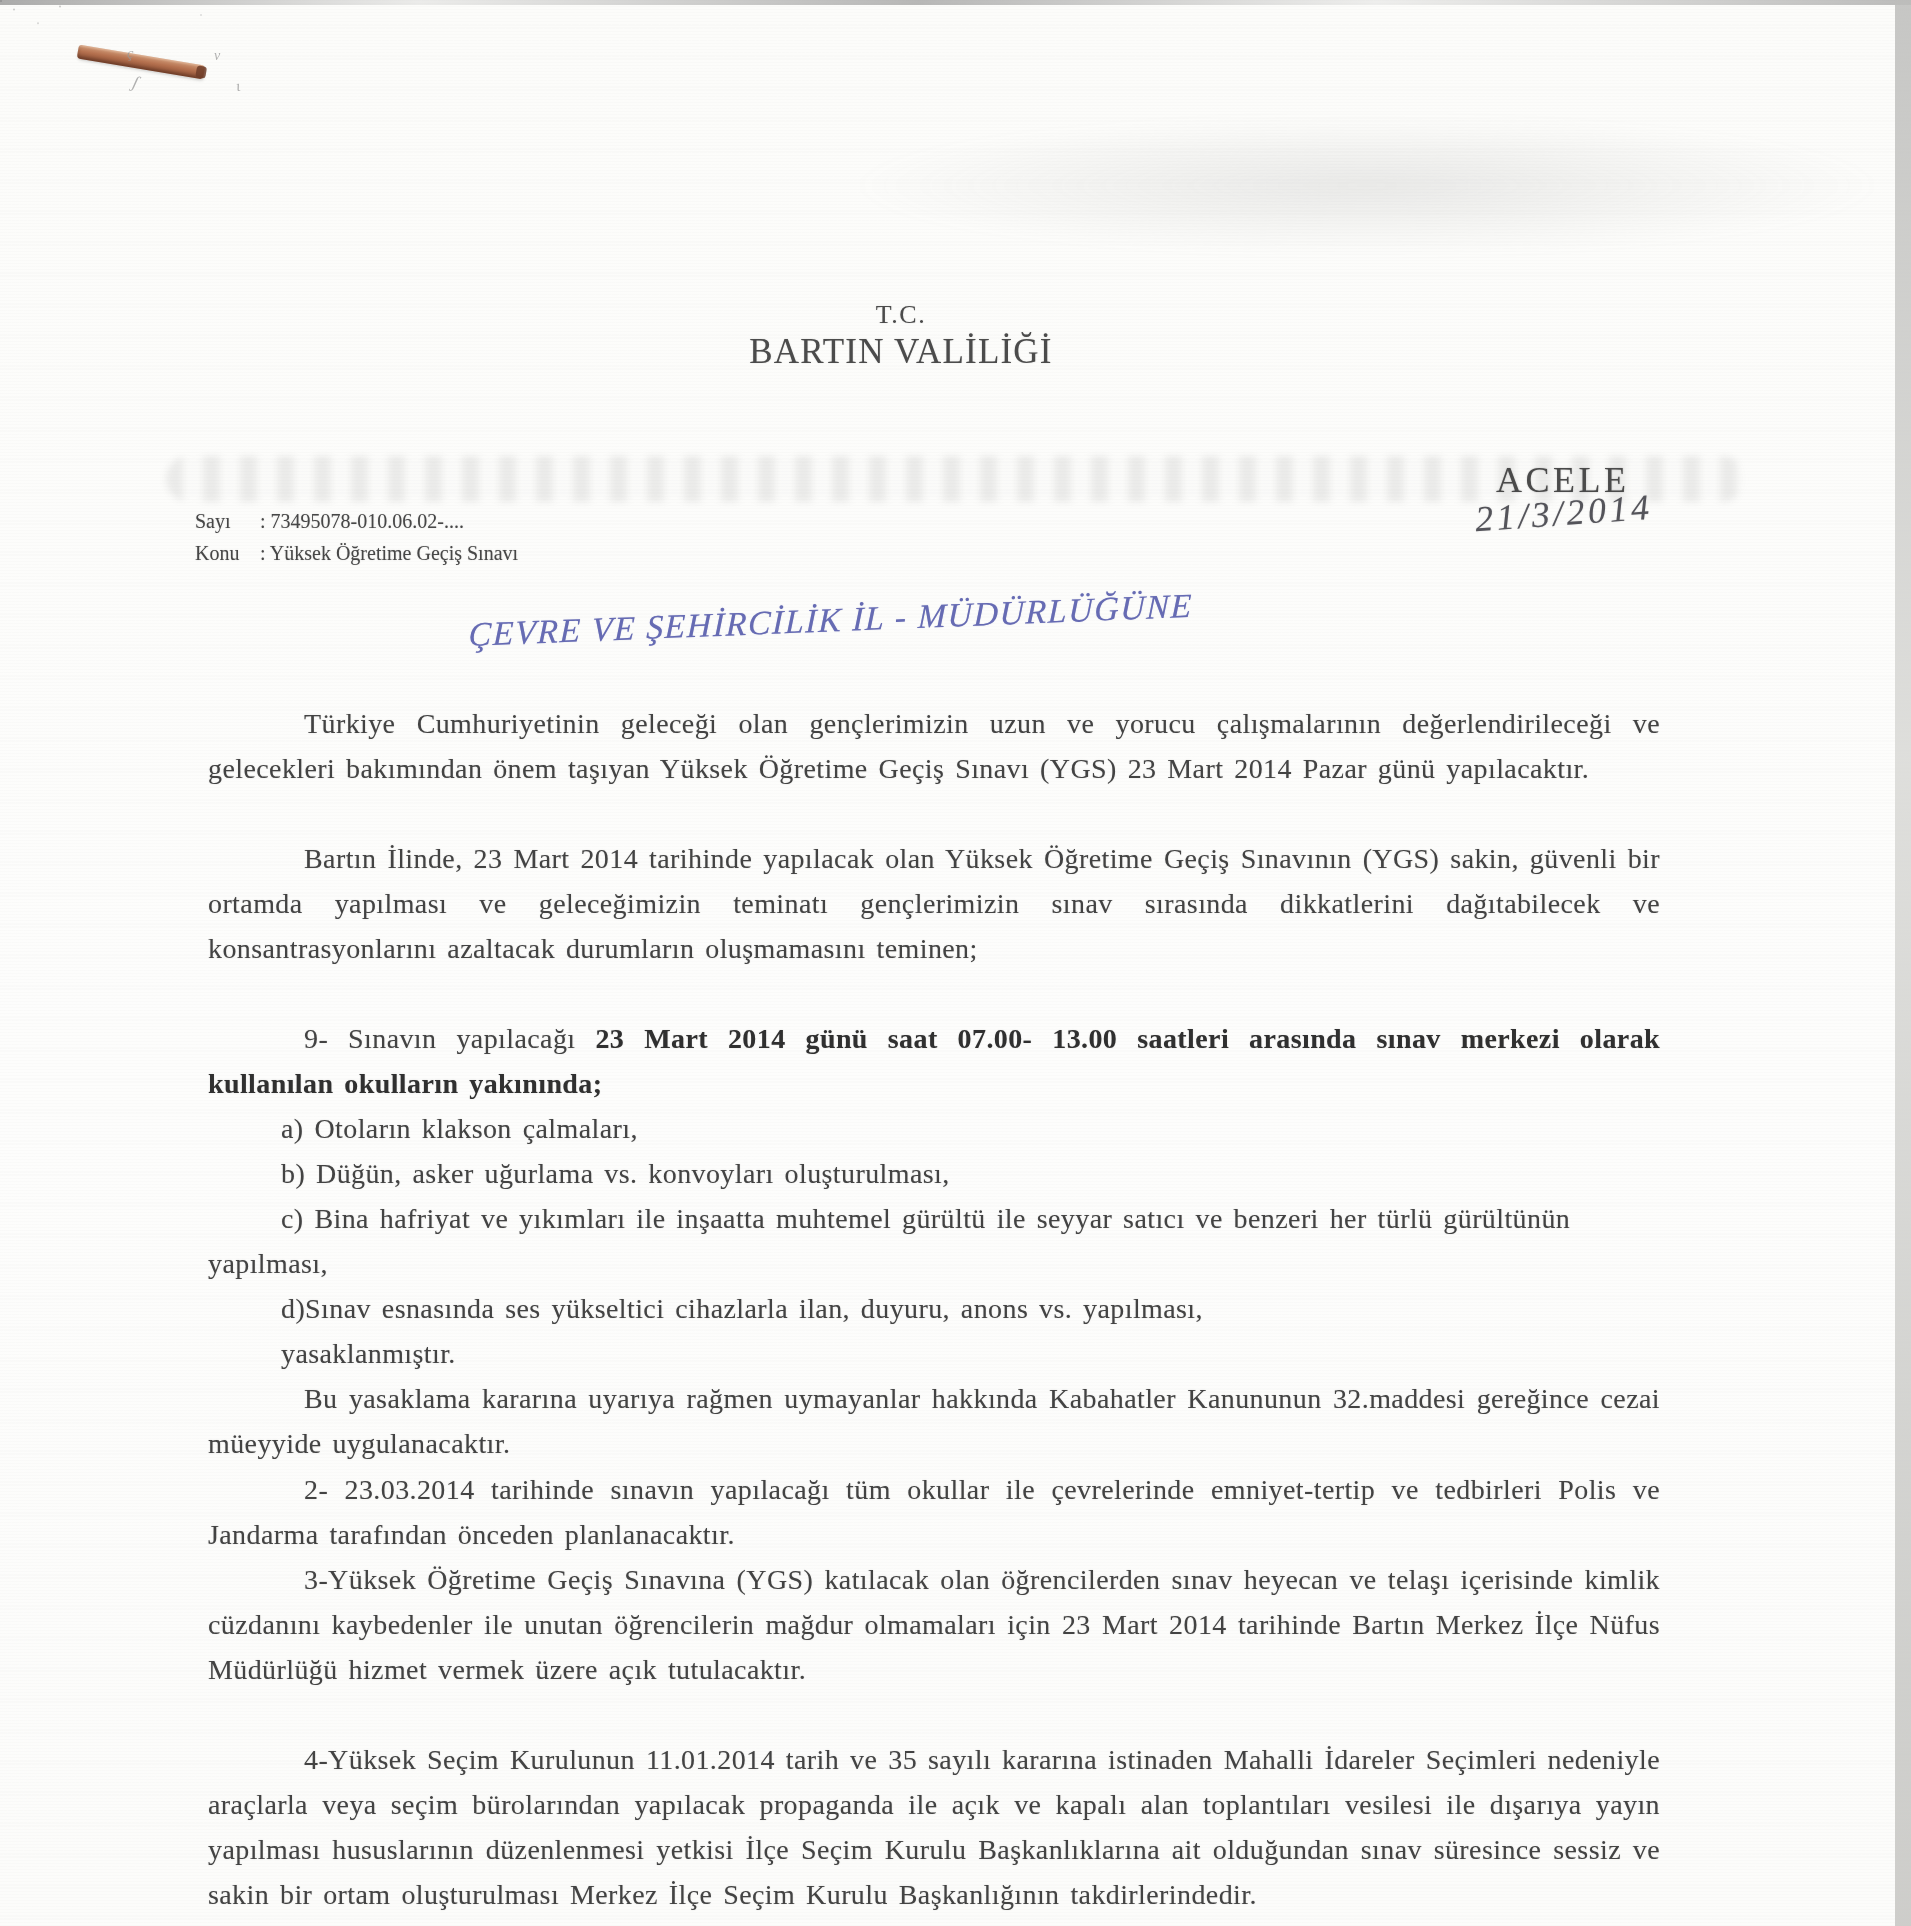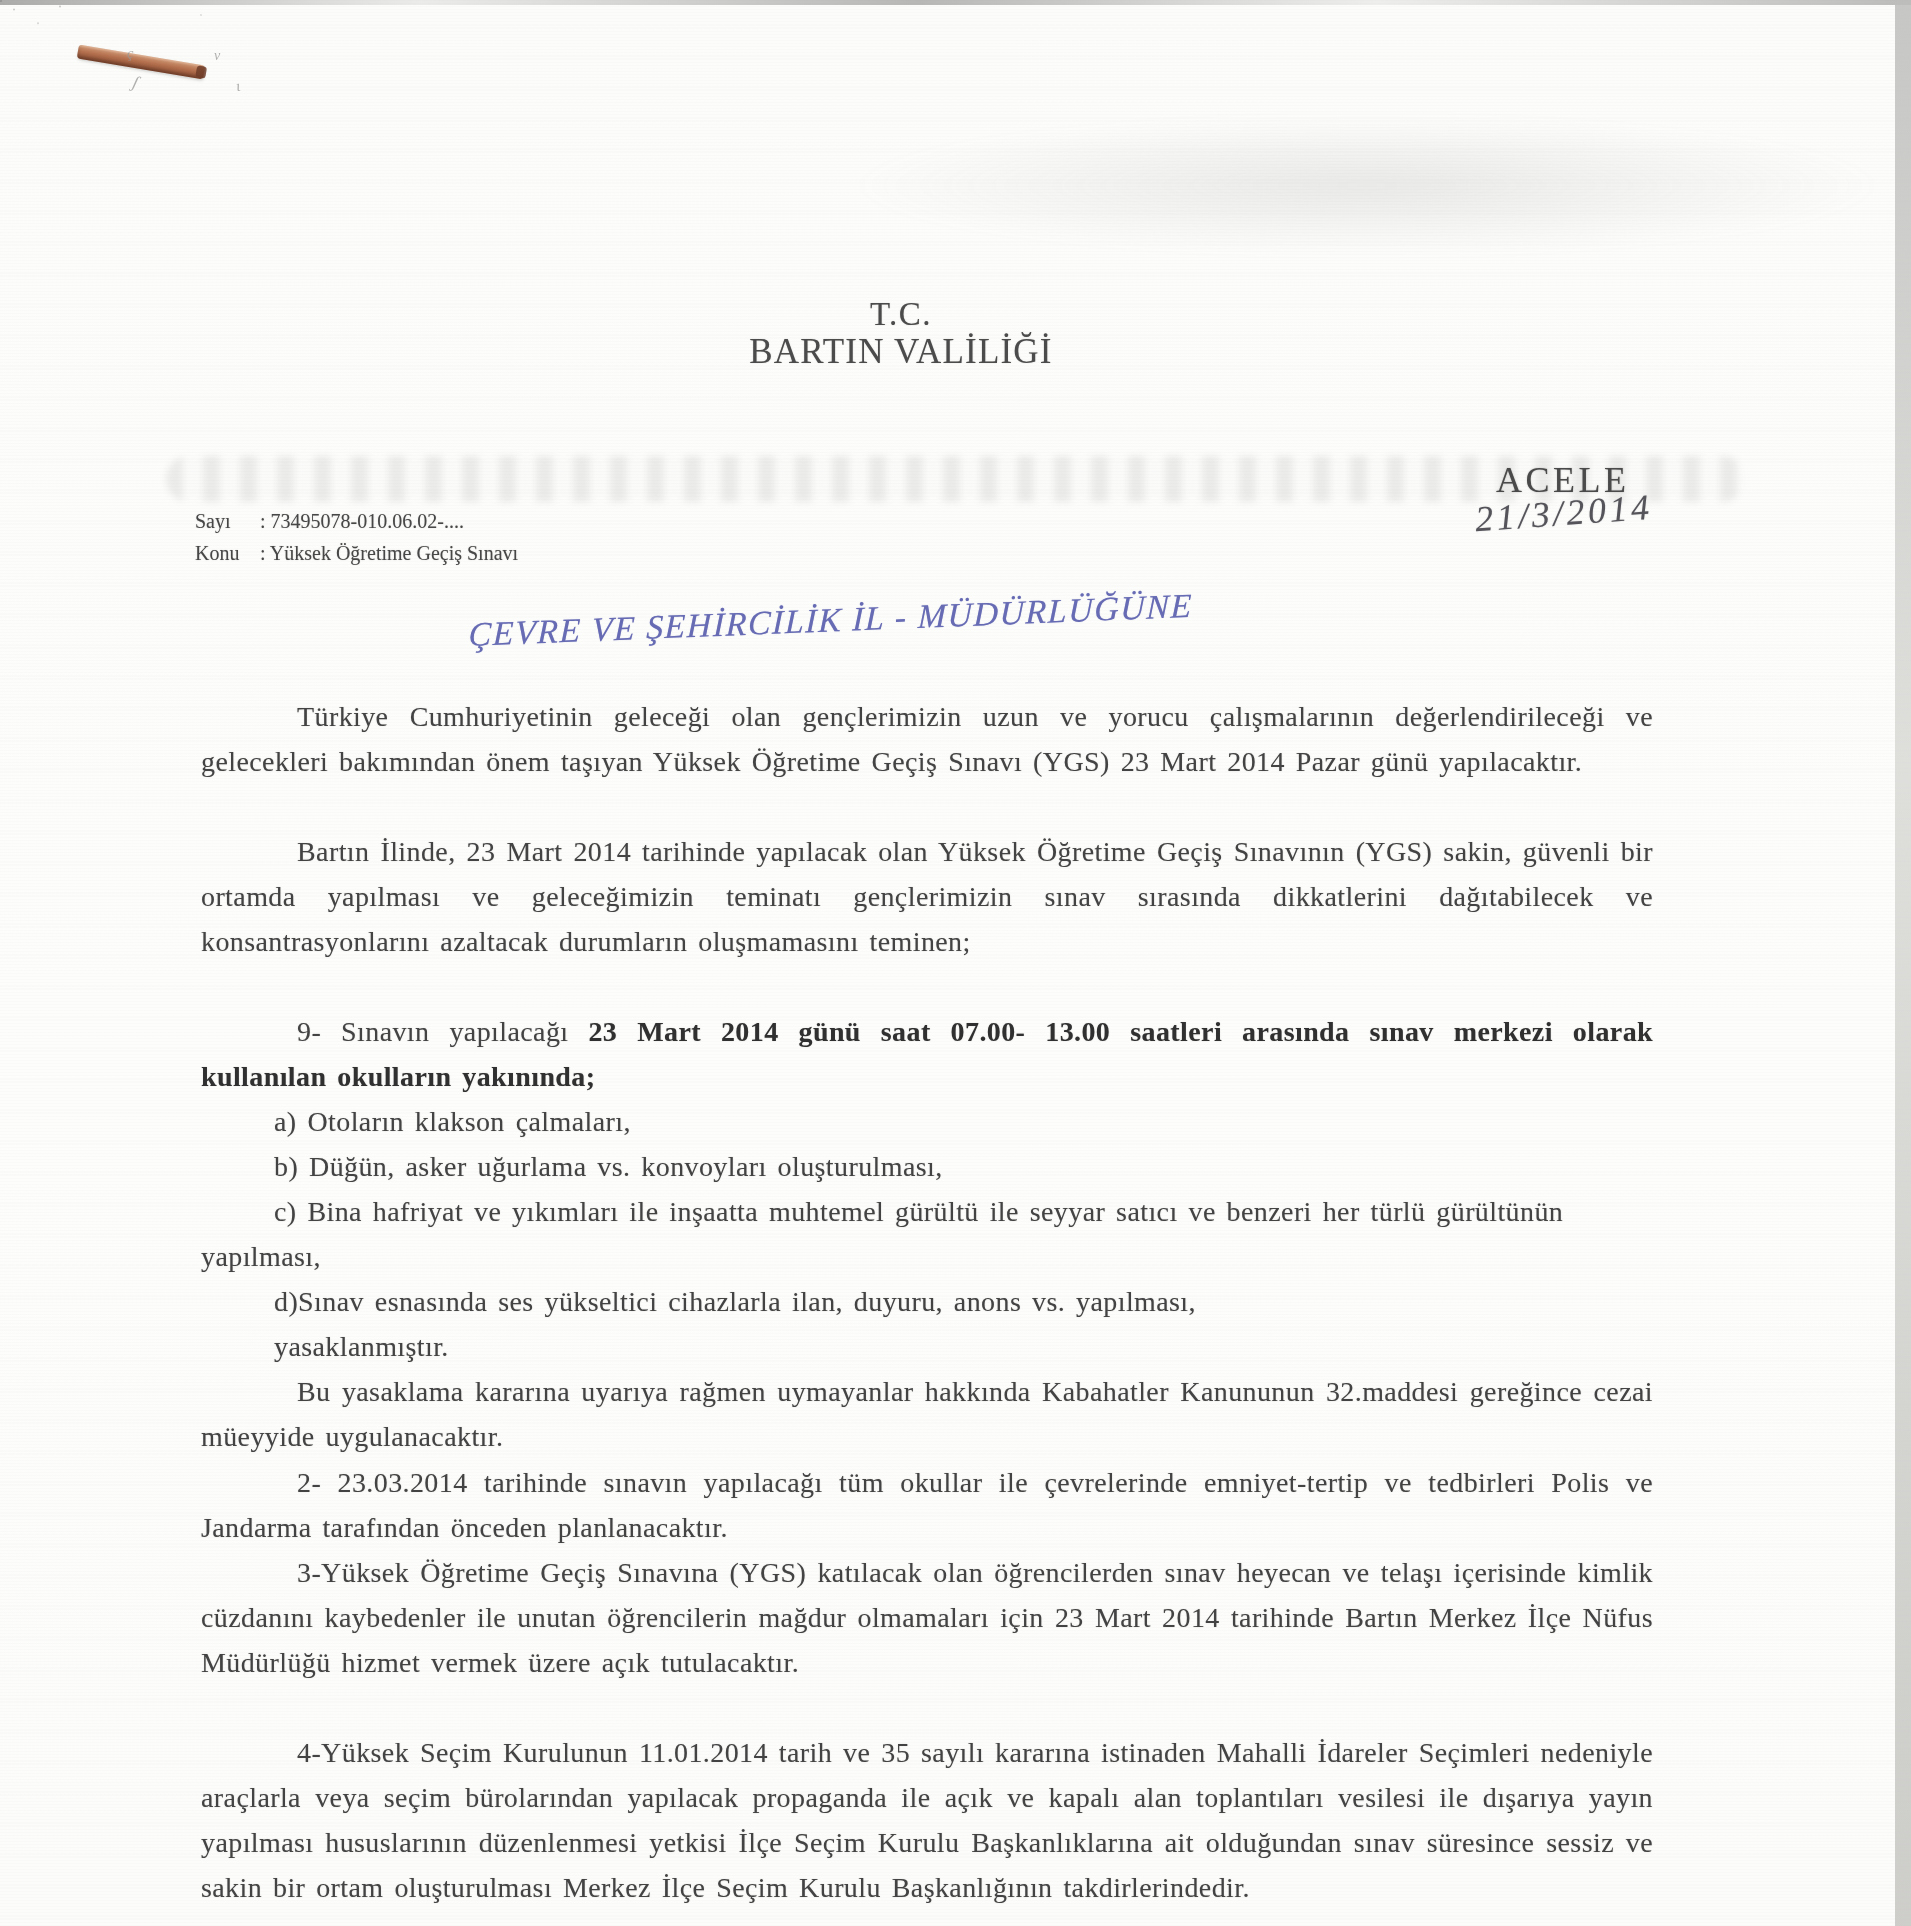--- a/index.html
+++ b/index.html
@@ -32,39 +32,39 @@
   .speckles{position:absolute;left:0;top:0;width:2.3px;height:2.3px;border-radius:50%;background:rgba(120,120,120,.5);
     box-shadow:13px 8.5px 0 rgba(130,130,130,.4), 37px 22.3px 0 rgba(140,140,140,.35), 59px 5.4px 0 rgba(125,125,125,.4), 200px 14px 0 rgba(150,150,150,.3);}
   .tiny-mark{position:absolute;font-style:italic;color:#979797;opacity:.75;}
   .m1{left:127px;top:45px;font-size:14.6px;}
   .m2{left:214px;top:48px;font-size:14px;}
   .m3{left:133px;top:72px;font-size:17.7px;transform:rotate(14deg);}
   .m4{left:236px;top:77px;font-size:15.4px;transform:rotate(-8deg);}
   
   .letterhead{position:absolute;left:593px;top:296px;width:616px;text-align:center;
     color:#4b4b4b;text-shadow:0 0 1.2px rgba(80,80,80,.3);}
-  .lh1{font-size:33px;line-height:37px;letter-spacing:1.5px;font-family:Liberation Serif, serif;}
+  .lh1{font-size:26px;line-height:37px;letter-spacing:1.5px;font-family:Liberation Serif, serif;}
   .lh2{font-size:35px;line-height:37px;letter-spacing:1.2px;}
   .lh3{font-size:25.4px;line-height:37px;}
   
   .acele{position:absolute;left:1496px;top:459px;font-size:36px;letter-spacing:3.5px;color:#4a4a4a;
     text-shadow:0 0 1.5px rgba(70,70,70,.4);}
   .hand-date{position:absolute;left:1475px;top:492px;font-size:36px;font-style:italic;color:#54545a;
     letter-spacing:3.5px;transform:rotate(-4deg);text-shadow:0 0 1.2px rgba(80,80,90,.35);}
   
   .refblock{position:absolute;left:195px;top:505px;font-size:20px;line-height:32px;color:#474747;
     text-shadow:0 0 1.2px rgba(70,70,70,.28);}
   .reflabel{display:inline-block;width:65px;}
   
   .addressee{position:absolute;left:468px;top:616px;width:1194px;
     font-size:34px;font-style:italic;letter-spacing:1.5px;color:#666bb3;
     transform:rotate(-2.3deg) skewX(-4deg);transform-origin:left bottom;
     text-shadow:0 0 0.8px rgba(100,105,180,.5);}
   
-  .para{position:absolute;left:196px;width:1452px;margin:5px;
+  .para{position:absolute;left:196px;width:1452px;margin:12px;
     font-size:28px;line-height:45px;letter-spacing:0.4px;word-spacing:3.5px;
     text-align:justify;color:#434343;text-shadow:0 0 1.2px rgba(70,70,70,.26);}
   .indent{text-indent:96px;}
   .item{text-indent:73px;text-align:left;}
   .bold{font-weight:bold;color:#303030;}
 </style>
 </head>
 <body>
 
 <div class="page">

